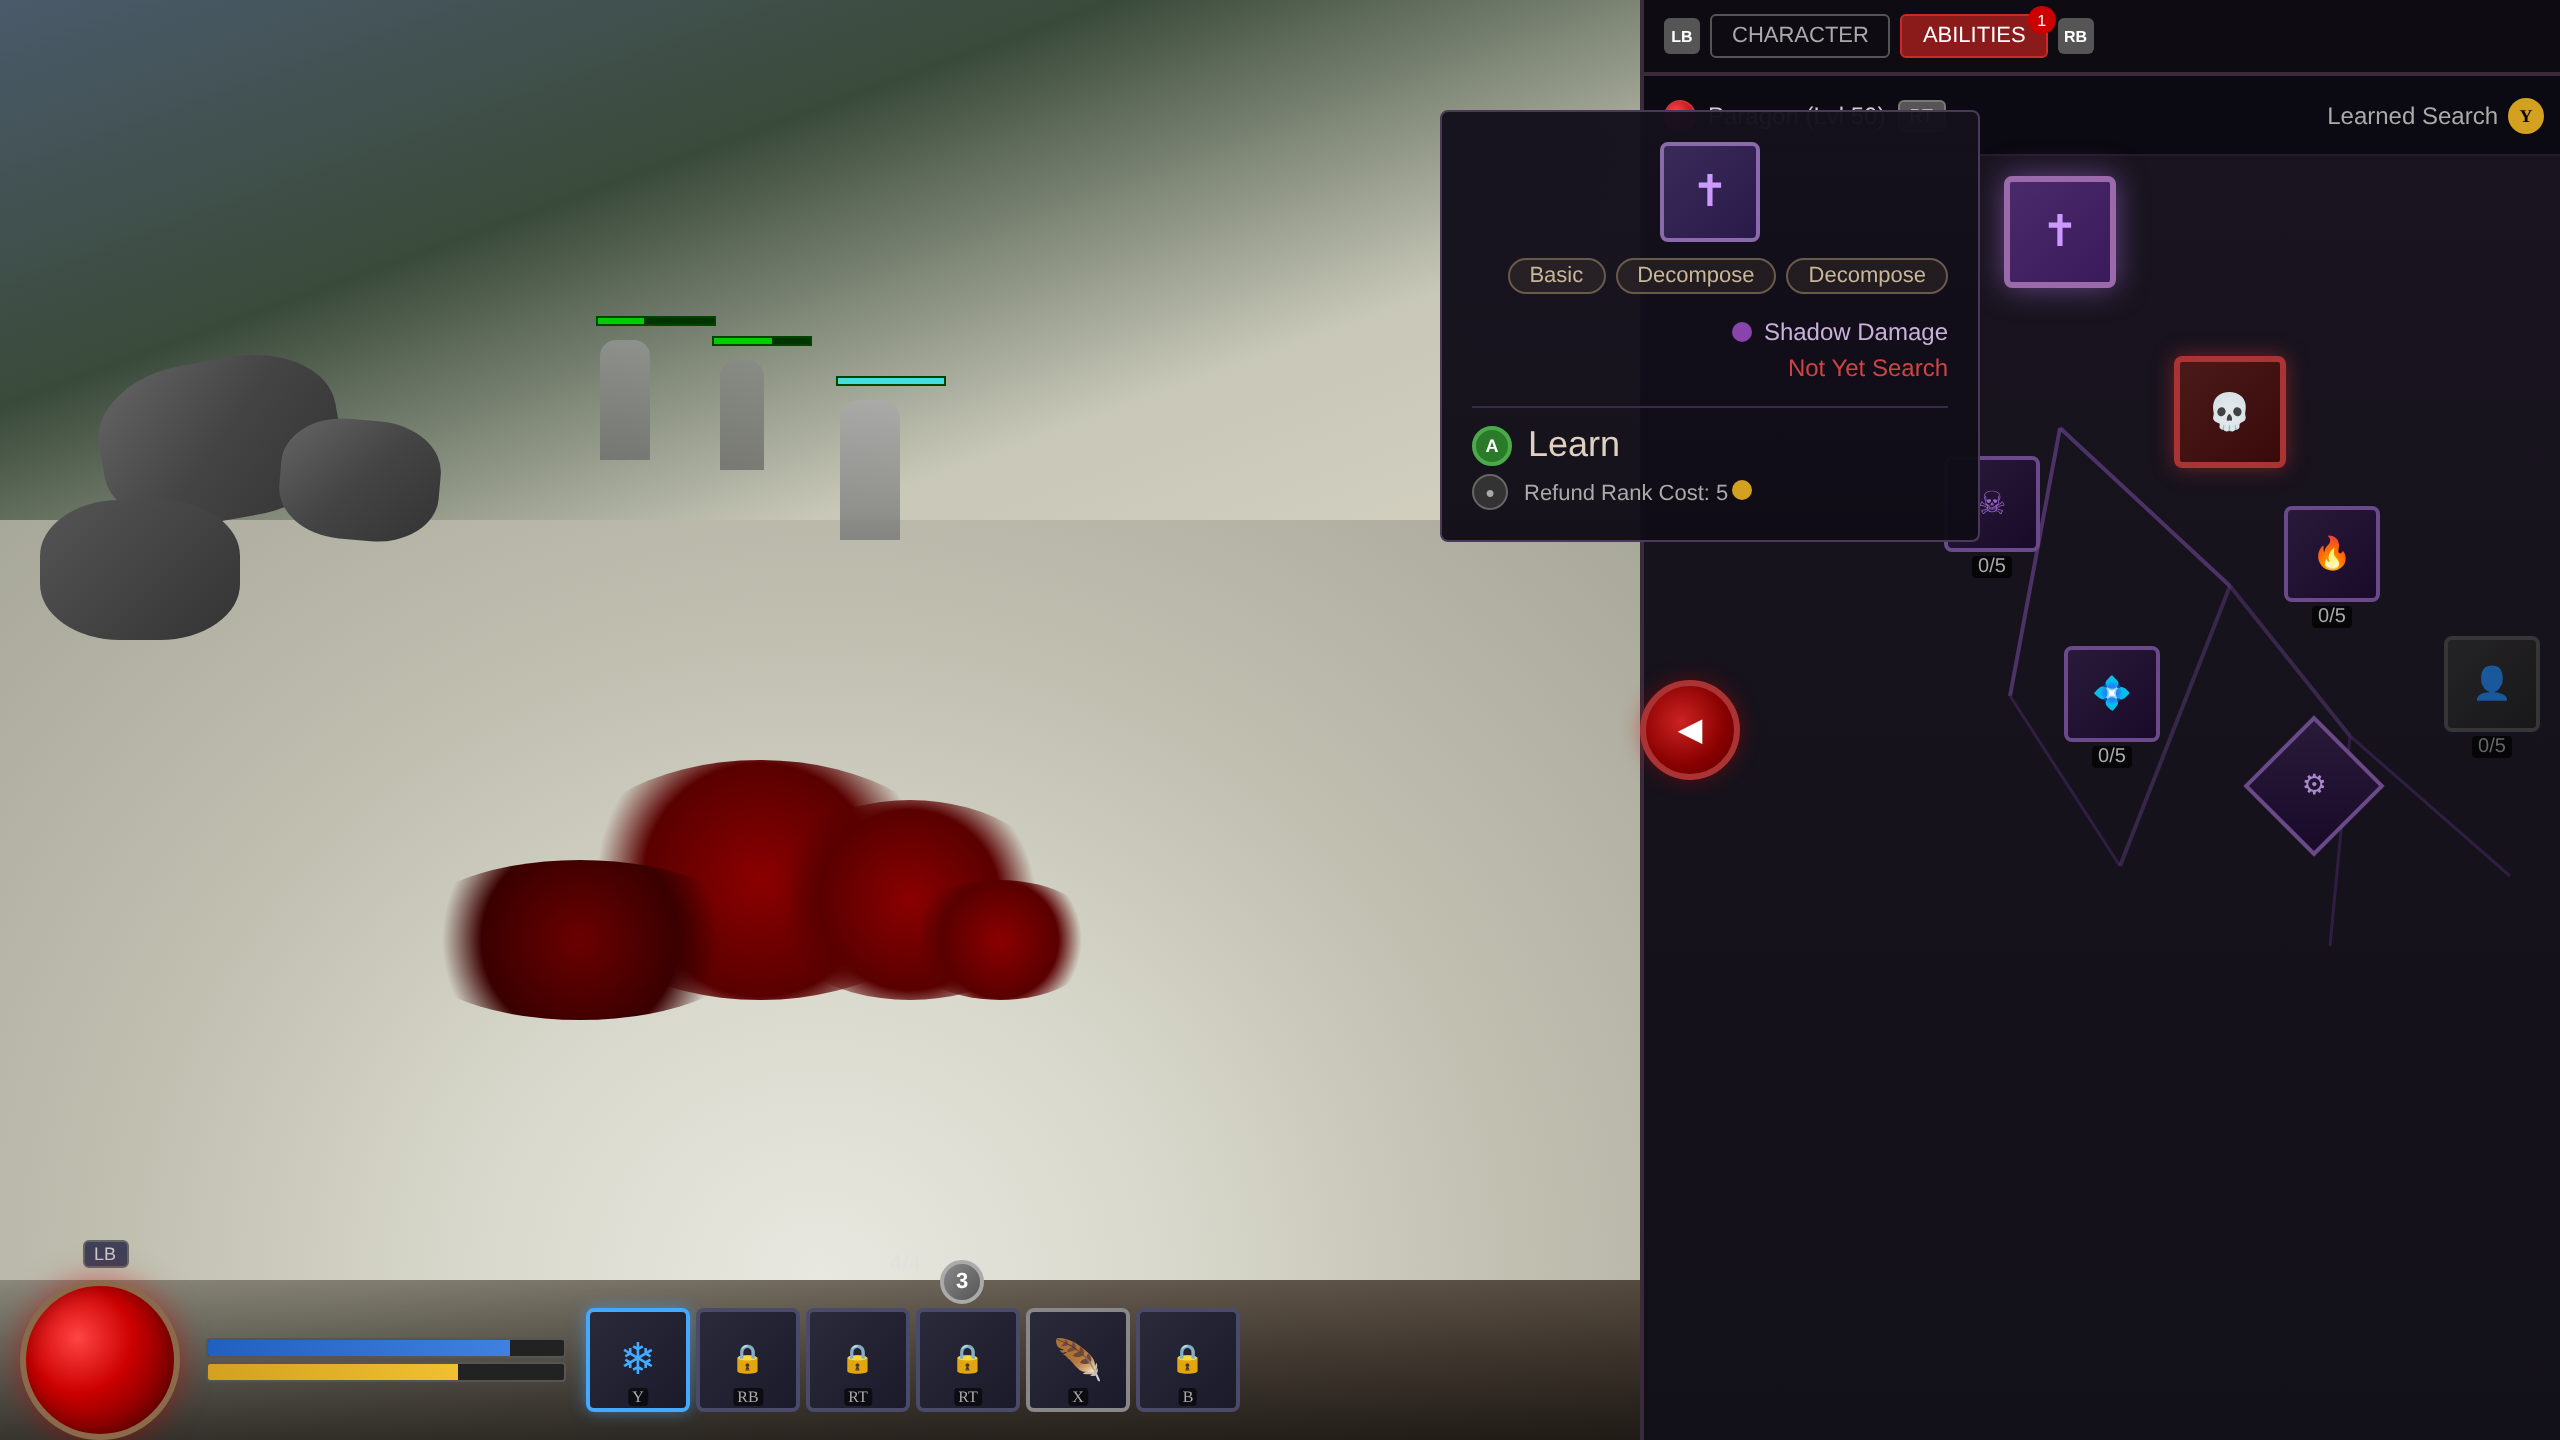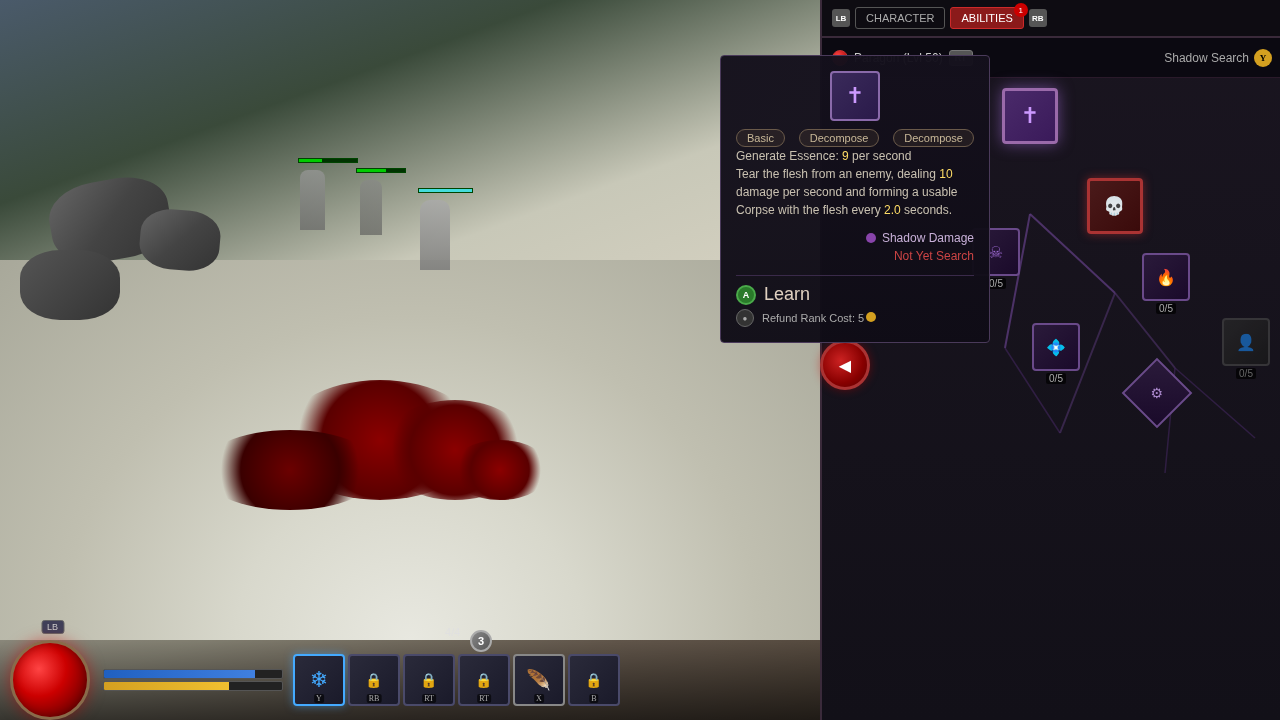--- a/index.html
+++ b/index.html
@@ -259,21 +259,22 @@
       text-align: center;
       font-size: 18px;
       color: #e8d8b8;
       font-family: 'Georgia', serif;
       margin-bottom: 10px;
     }
 
     .tooltip-tags {
       display: flex;
       gap: 5px;
-      justify-content: space-between;
+      justify-content: flex-end;
+      margin-bottom: 12px;
     }
 
     .tooltip-tag {
       padding: 2px 10px;
       border: 1px solid #6a5a4a;
       border-radius: 12px;
       font-size: 11px;
       color: #c8b898;
       font-family: Arial, sans-serif;
       background: rgba(100,80,60,0.2);
@@ -695,21 +696,21 @@
     <span class="controller-btn rb">RB</span>
   </div>
 
   <div id="paragon-bar">
     <div class="paragon-info">
       <div class="red-dot"></div>
       <span class="paragon-text">Paragon (Lvl 50)</span>
       <span class="rt-btn">RT</span>
     </div>
     <div class="keyword-search">
-      <span class="keyword-text">Shadow Search</span>
+      <span class="keyword-text">Learned Search</span>
       <div class="search-circle">Y</div>
     </div>
   </div>
 
   <div id="skill-tree-canvas">
 
     <svg id="tree-lines" viewBox="0 0 460 580">
 
       <line x1="208" y1="58" x2="293" y2="137" stroke="#5a3a7a" stroke-width="2" opacity="0.8"></line>
       <line x1="208" y1="58" x2="183" y2="192" stroke="#5a3a7a" stroke-width="2" opacity="0.8"></line>
@@ -778,24 +779,20 @@
     </div>
   </div>
 
 
   <div class="tooltip-tags">
     <span class="tooltip-tag">Basic</span>
     <span class="tooltip-tag">Decompose</span>
     <span class="tooltip-tag">Decompose</span>
   </div>
 
-  <div class="tooltip-desc">
-    Generate Essence: <span class="highlight">9</span> per second<br>
-    Tear the flesh from an enemy, dealing <span class="highlight">10</span> damage per second and forming a usable Corpse with the flesh every <span class="highlight">2.0</span> seconds.
-  </div>
 
   <div class="tooltip-damage-type">
     <div class="damage-dot"></div>
     <span class="damage-type-text">Shadow Damage</span>
   </div>
 
   <div class="not-learned">Not Yet Search</div>
 
   <div class="tooltip-divider"></div>
 

